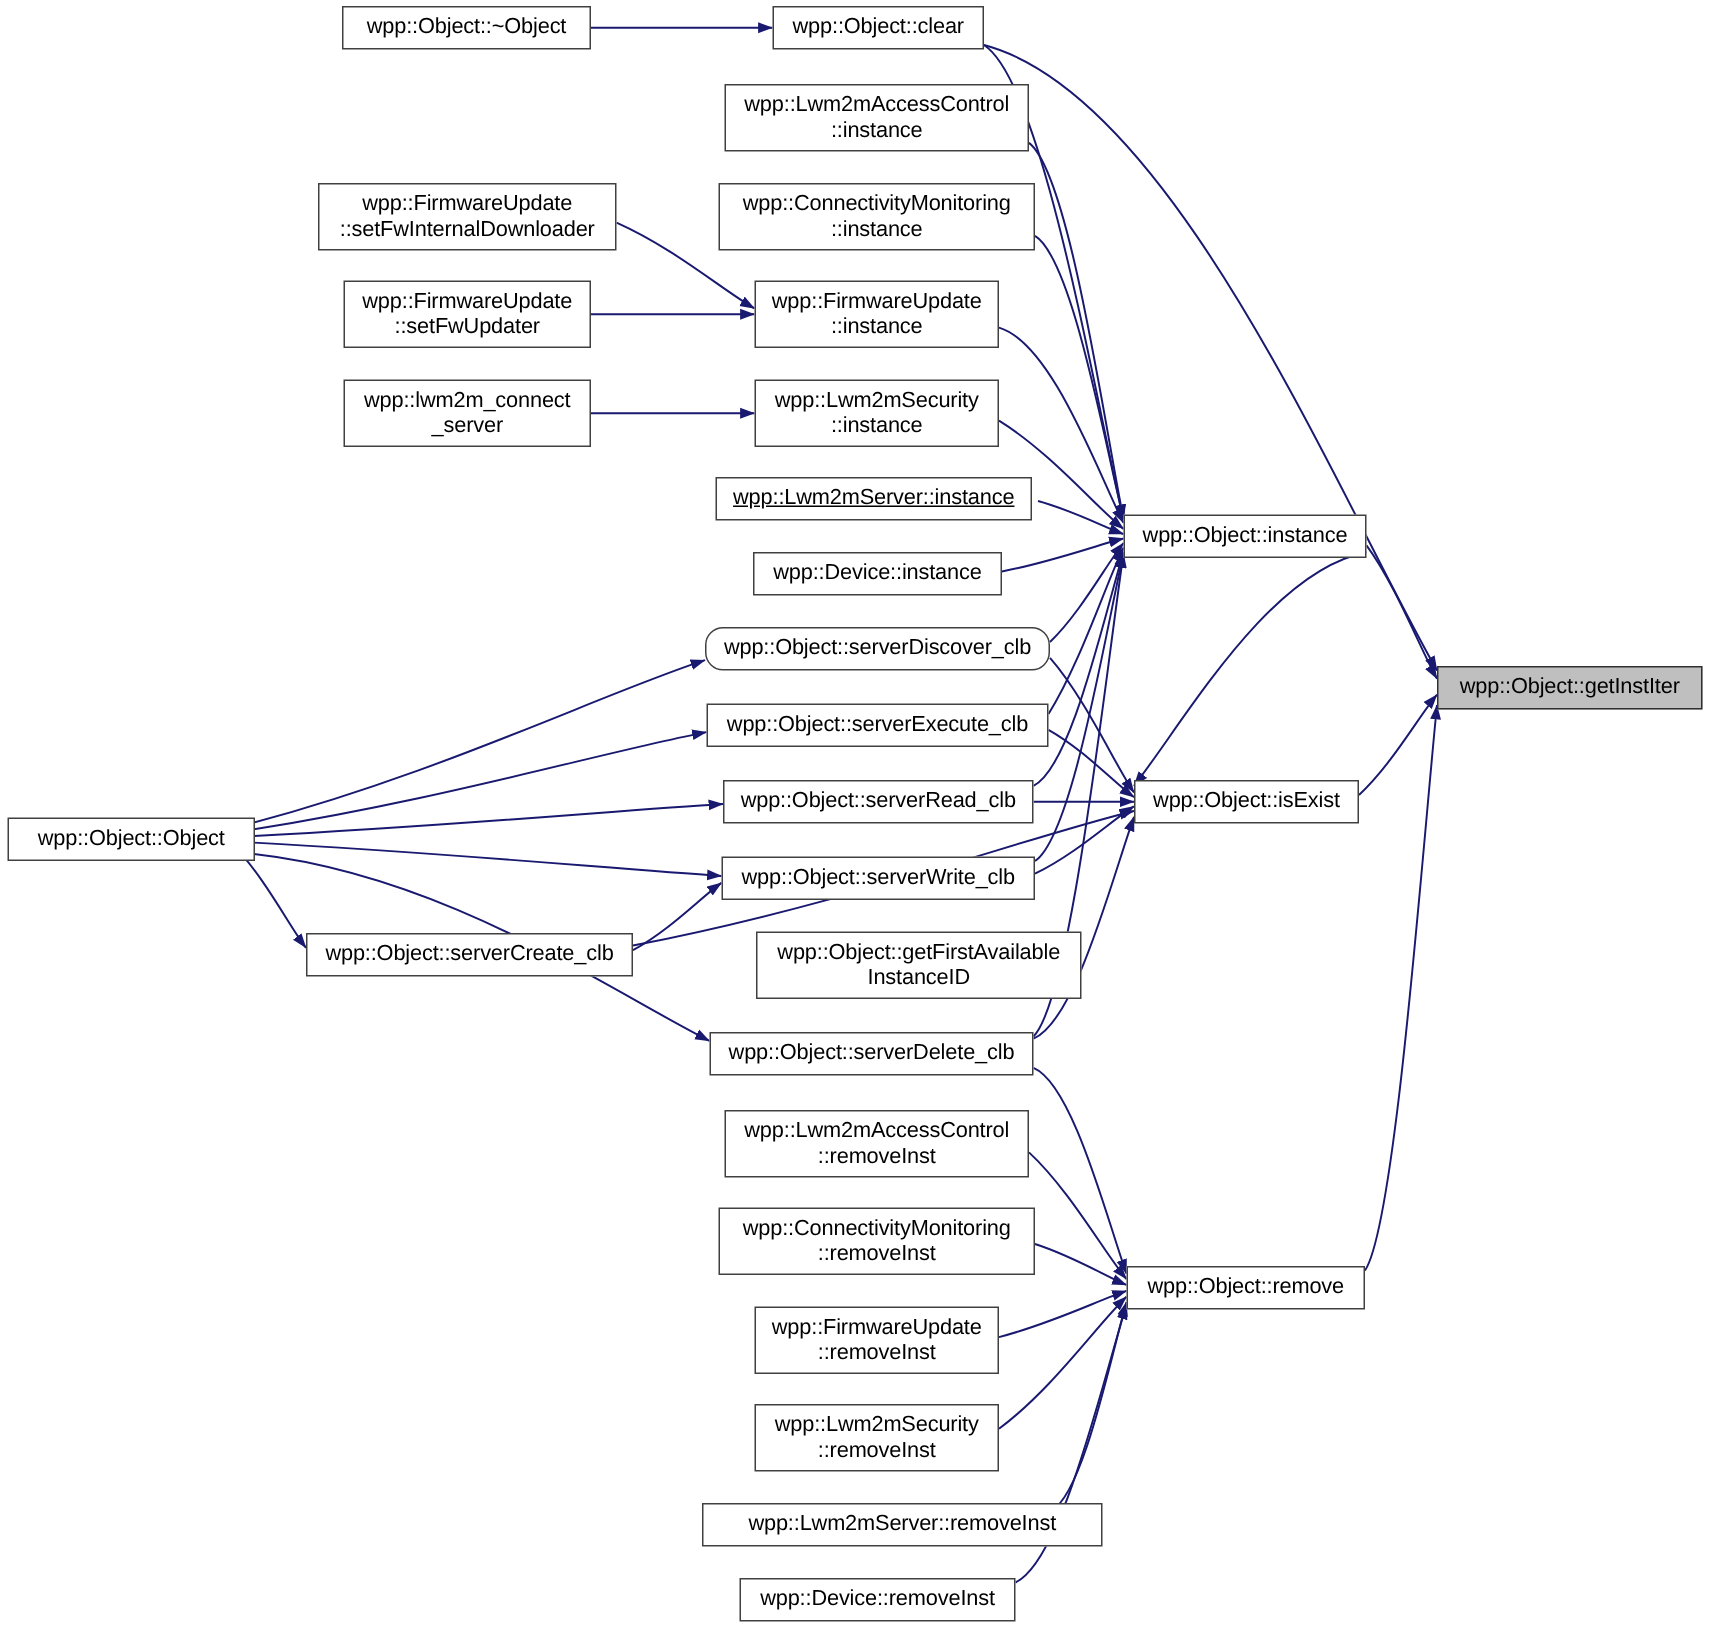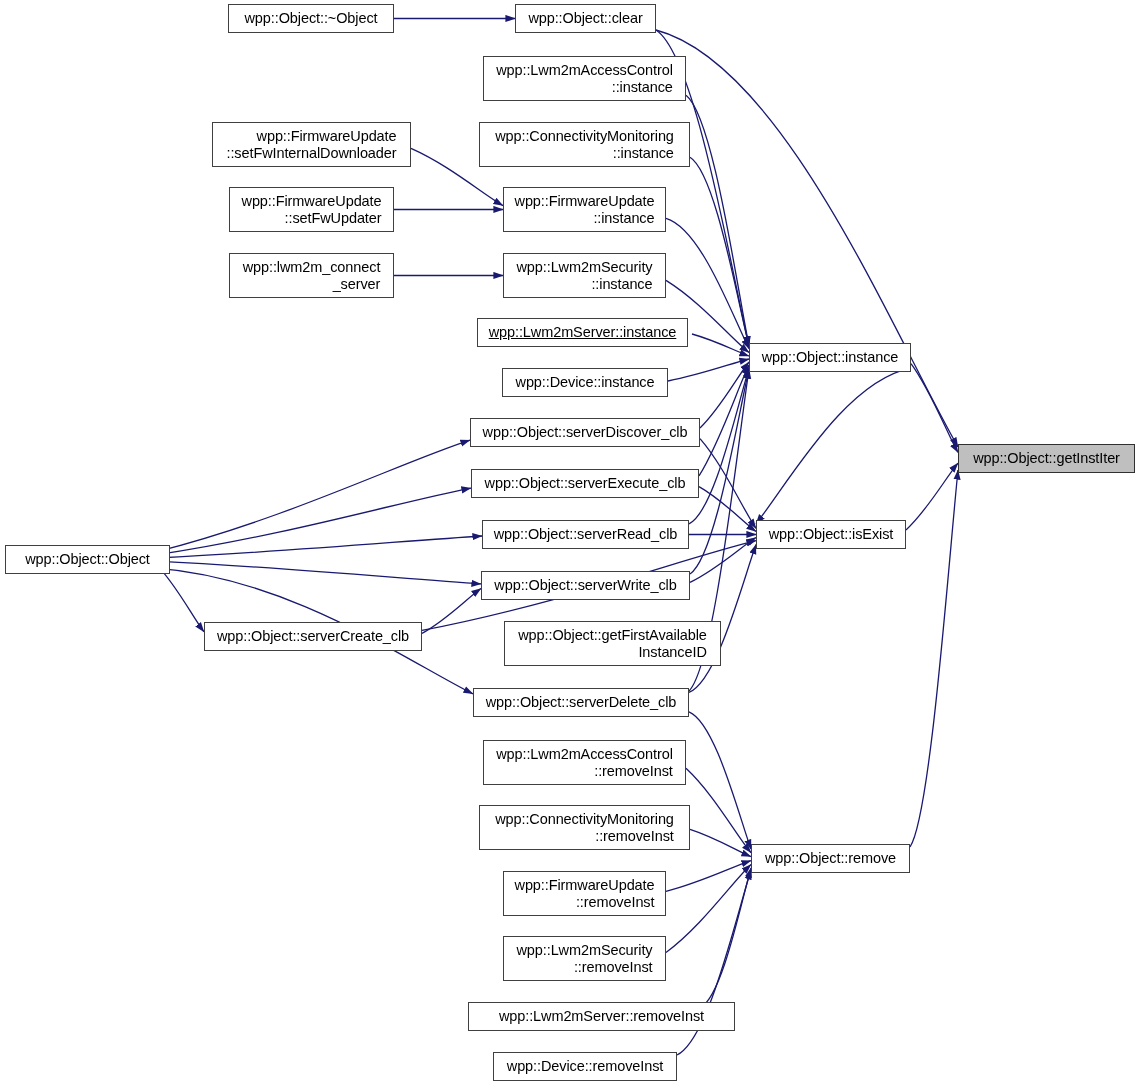--- a/index.html
+++ b/index.html
@@ -29,21 +29,21 @@
     position: absolute;
     box-sizing: border-box;
     border: 1.2px solid #404040;
     background: #ffffff;
     color: #000000;
     font-size: 14.5px;
     line-height: 17px;
     display: flex;
     align-items: center;
     justify-content: center;
-    text-align: right;
+    text-align: center;
     white-space: pre-line;
     letter-spacing: -0.1px;
     z-index: 5;
   }
   .node.highlight {
     background: #bfbfbf;
     border-color: #303030;
   }
   .node-label {
     display: block;
@@ -117,21 +117,21 @@
 ::setFwUpdater</span></div>
       <div class="node" style="left: 503px; top: 187px; width: 163px; height: 45px;"><span class="node-label">wpp::FirmwareUpdate
 ::instance</span></div>
       <div class="node" style="left: 229px; top: 253px; width: 165px; height: 45px;"><span class="node-label">wpp::lwm2m_connect
 _server</span></div>
       <div class="node" style="left: 503px; top: 253px; width: 163px; height: 45px;"><span class="node-label">wpp::Lwm2mSecurity
 ::instance</span></div>
       <div class="node" style="left: 477px; top: 318px; width: 211px; height: 29px; text-decoration: underline;"><span class="node-label">wpp::Lwm2mServer::instance</span></div>
       <div class="node" style="left: 502px; top: 368px; width: 166px; height: 29px;"><span class="node-label">wpp::Device::instance</span></div>
       <div class="node" style="left: 749px; top: 343px; width: 162px; height: 29px;"><span class="node-label">wpp::Object::instance</span></div>
-      <div class="node" style="left: 470px; top: 418px; width: 230px; height: 29px;"><span class="node-label">wpp::Object::serverDiscover_clb</span></div>
+      <div class="node" style="left: 470px; top: 418px; width: 230px; height: 29px; border-radius: 12px;"><span class="node-label">wpp::Object::serverDiscover_clb</span></div>
       <div class="node" style="left: 471px; top: 469px; width: 228px; height: 29px;"><span class="node-label">wpp::Object::serverExecute_clb</span></div>
       <div class="node" style="left: 482px; top: 520px; width: 207px; height: 29px;"><span class="node-label">wpp::Object::serverRead_clb</span></div>
       <div class="node" style="left: 481px; top: 571px; width: 209px; height: 29px;"><span class="node-label">wpp::Object::serverWrite_clb</span></div>
       <div class="node" style="left: 756px; top: 520px; width: 150px; height: 29px;"><span class="node-label">wpp::Object::isExist</span></div>
       <div class="node" style="left: 5px; top: 545px; width: 165px; height: 29px;"><span class="node-label">wpp::Object::Object</span></div>
       <div class="node" style="left: 204px; top: 622px; width: 218px; height: 29px;"><span class="node-label">wpp::Object::serverCreate_clb</span></div>
       <div class="node" style="left: 504px; top: 621px; width: 217px; height: 45px;"><span class="node-label">wpp::Object::getFirstAvailable
 InstanceID</span></div>
       <div class="node" style="left: 473px; top: 688px; width: 216px; height: 29px;"><span class="node-label">wpp::Object::serverDelete_clb</span></div>
       <div class="node" style="left: 483px; top: 740px; width: 203px; height: 45px;"><span class="node-label">wpp::Lwm2mAccessControl

